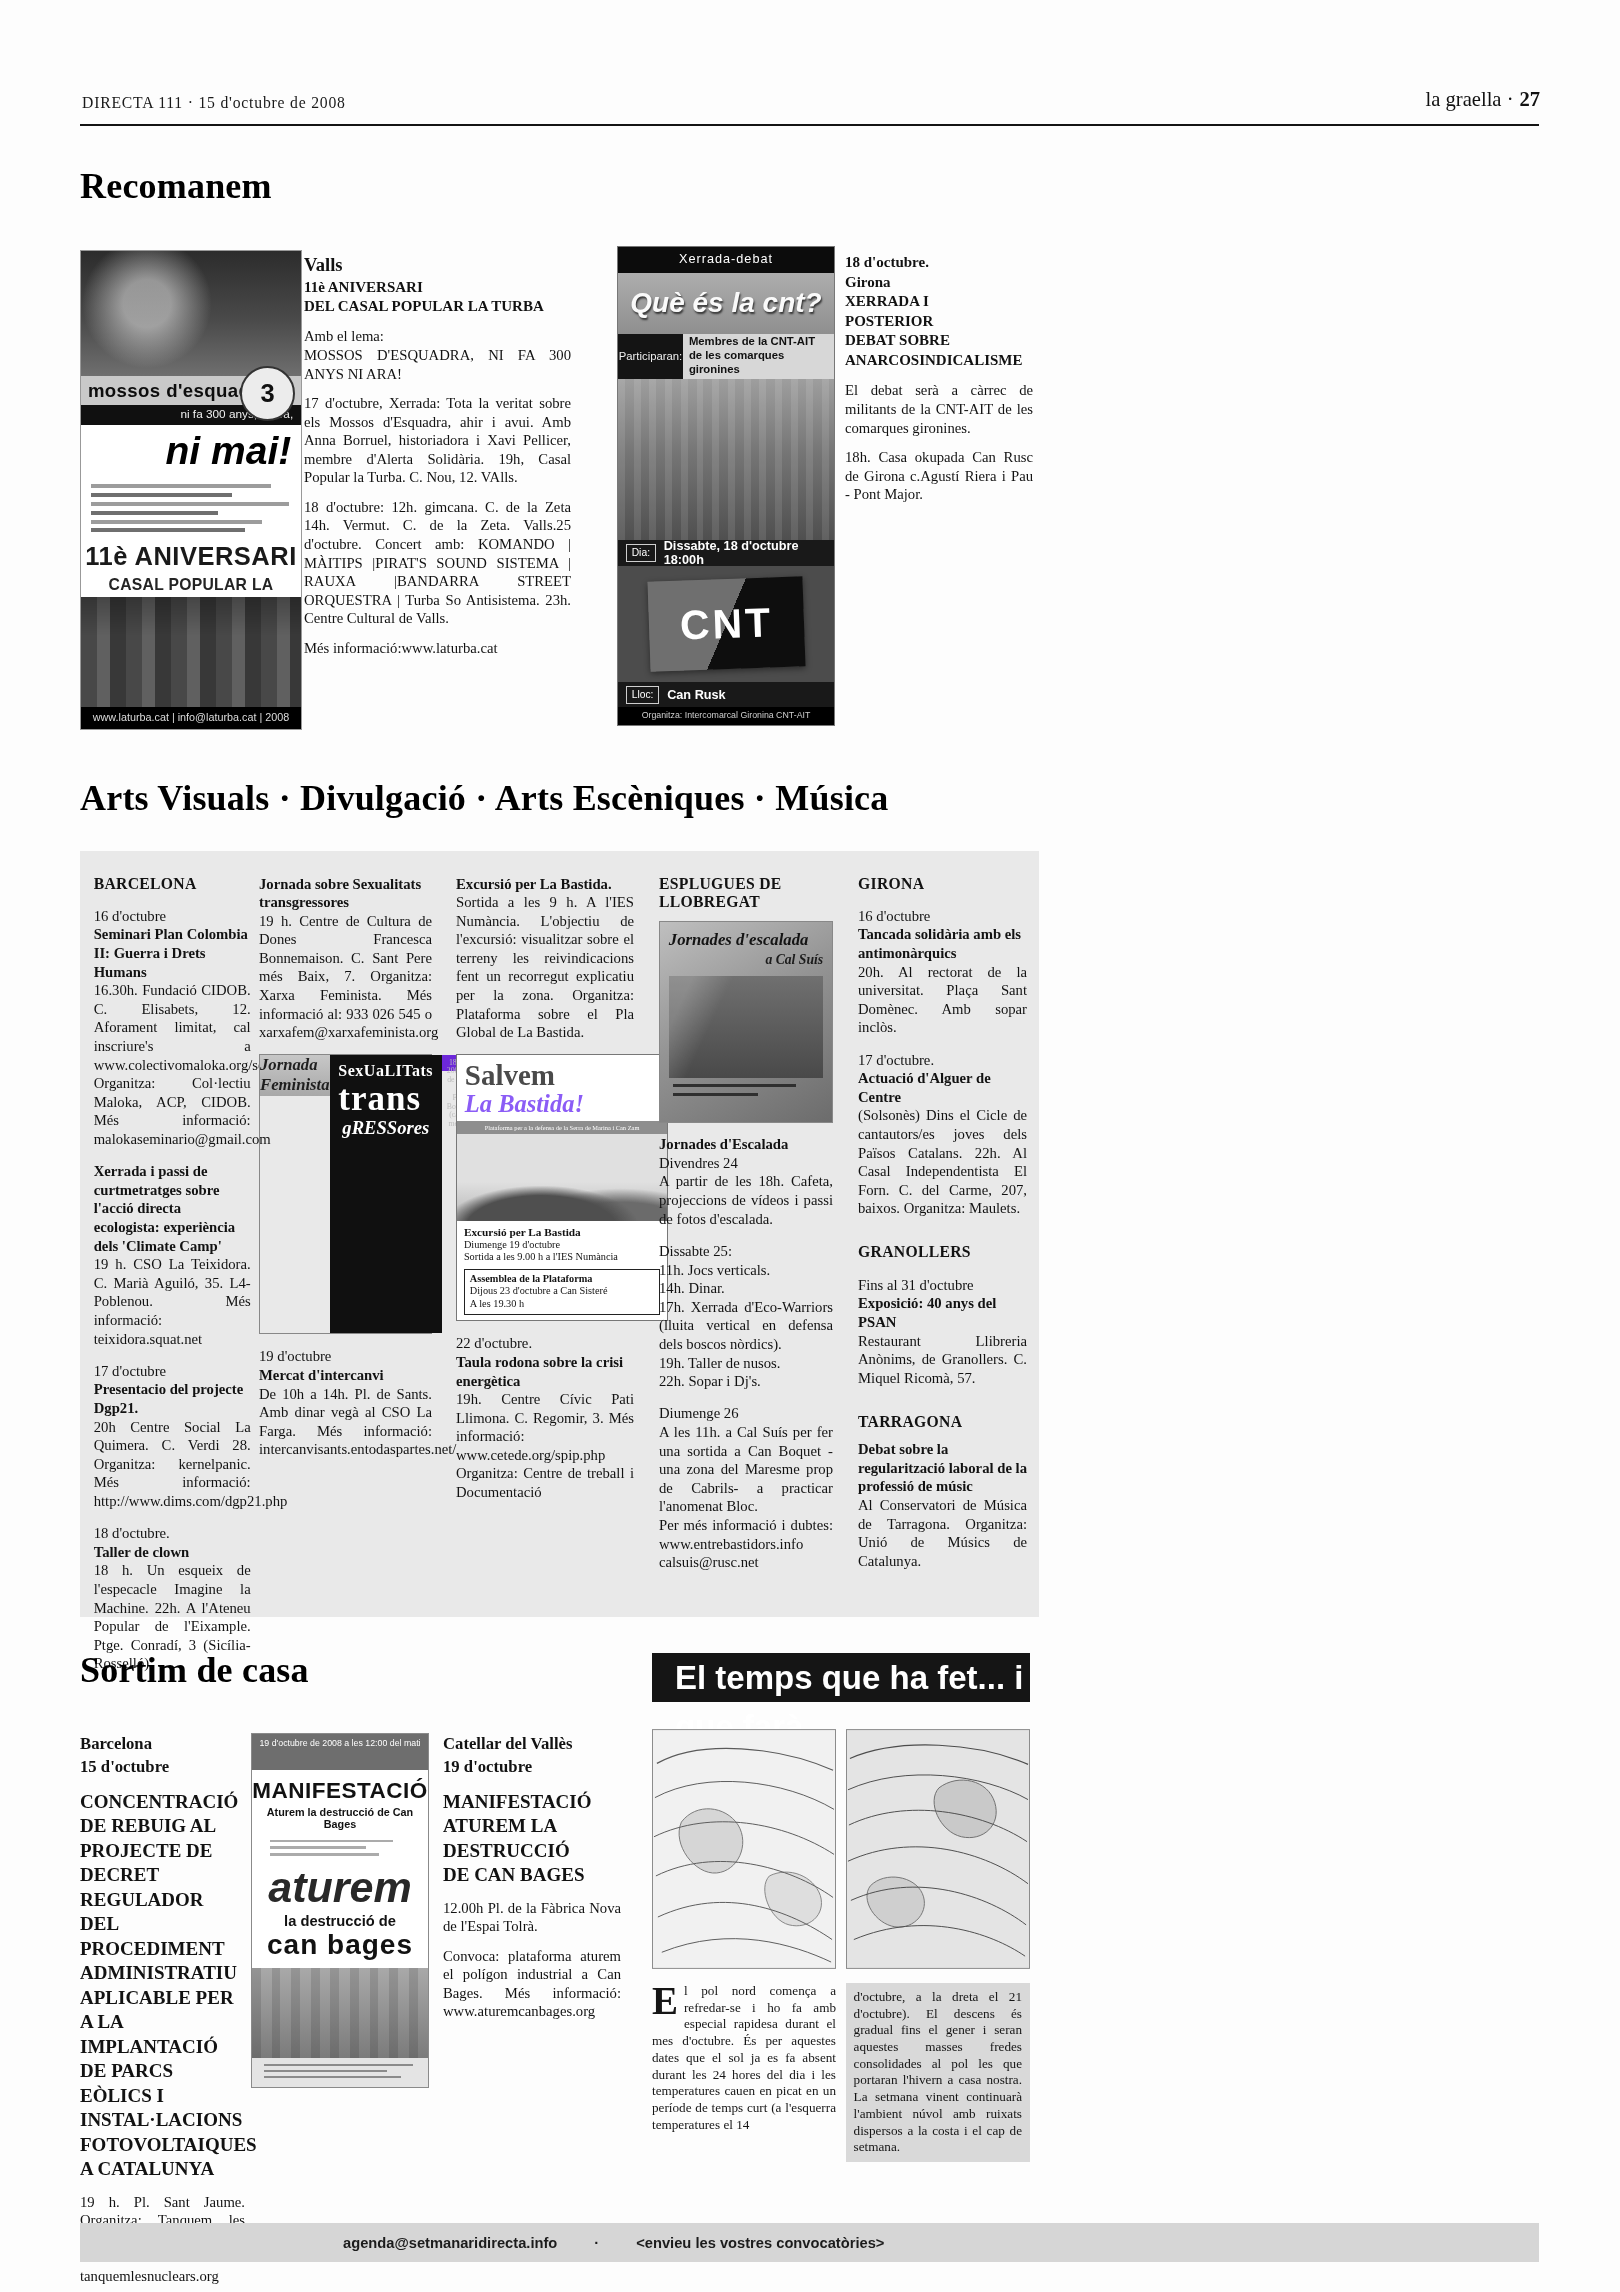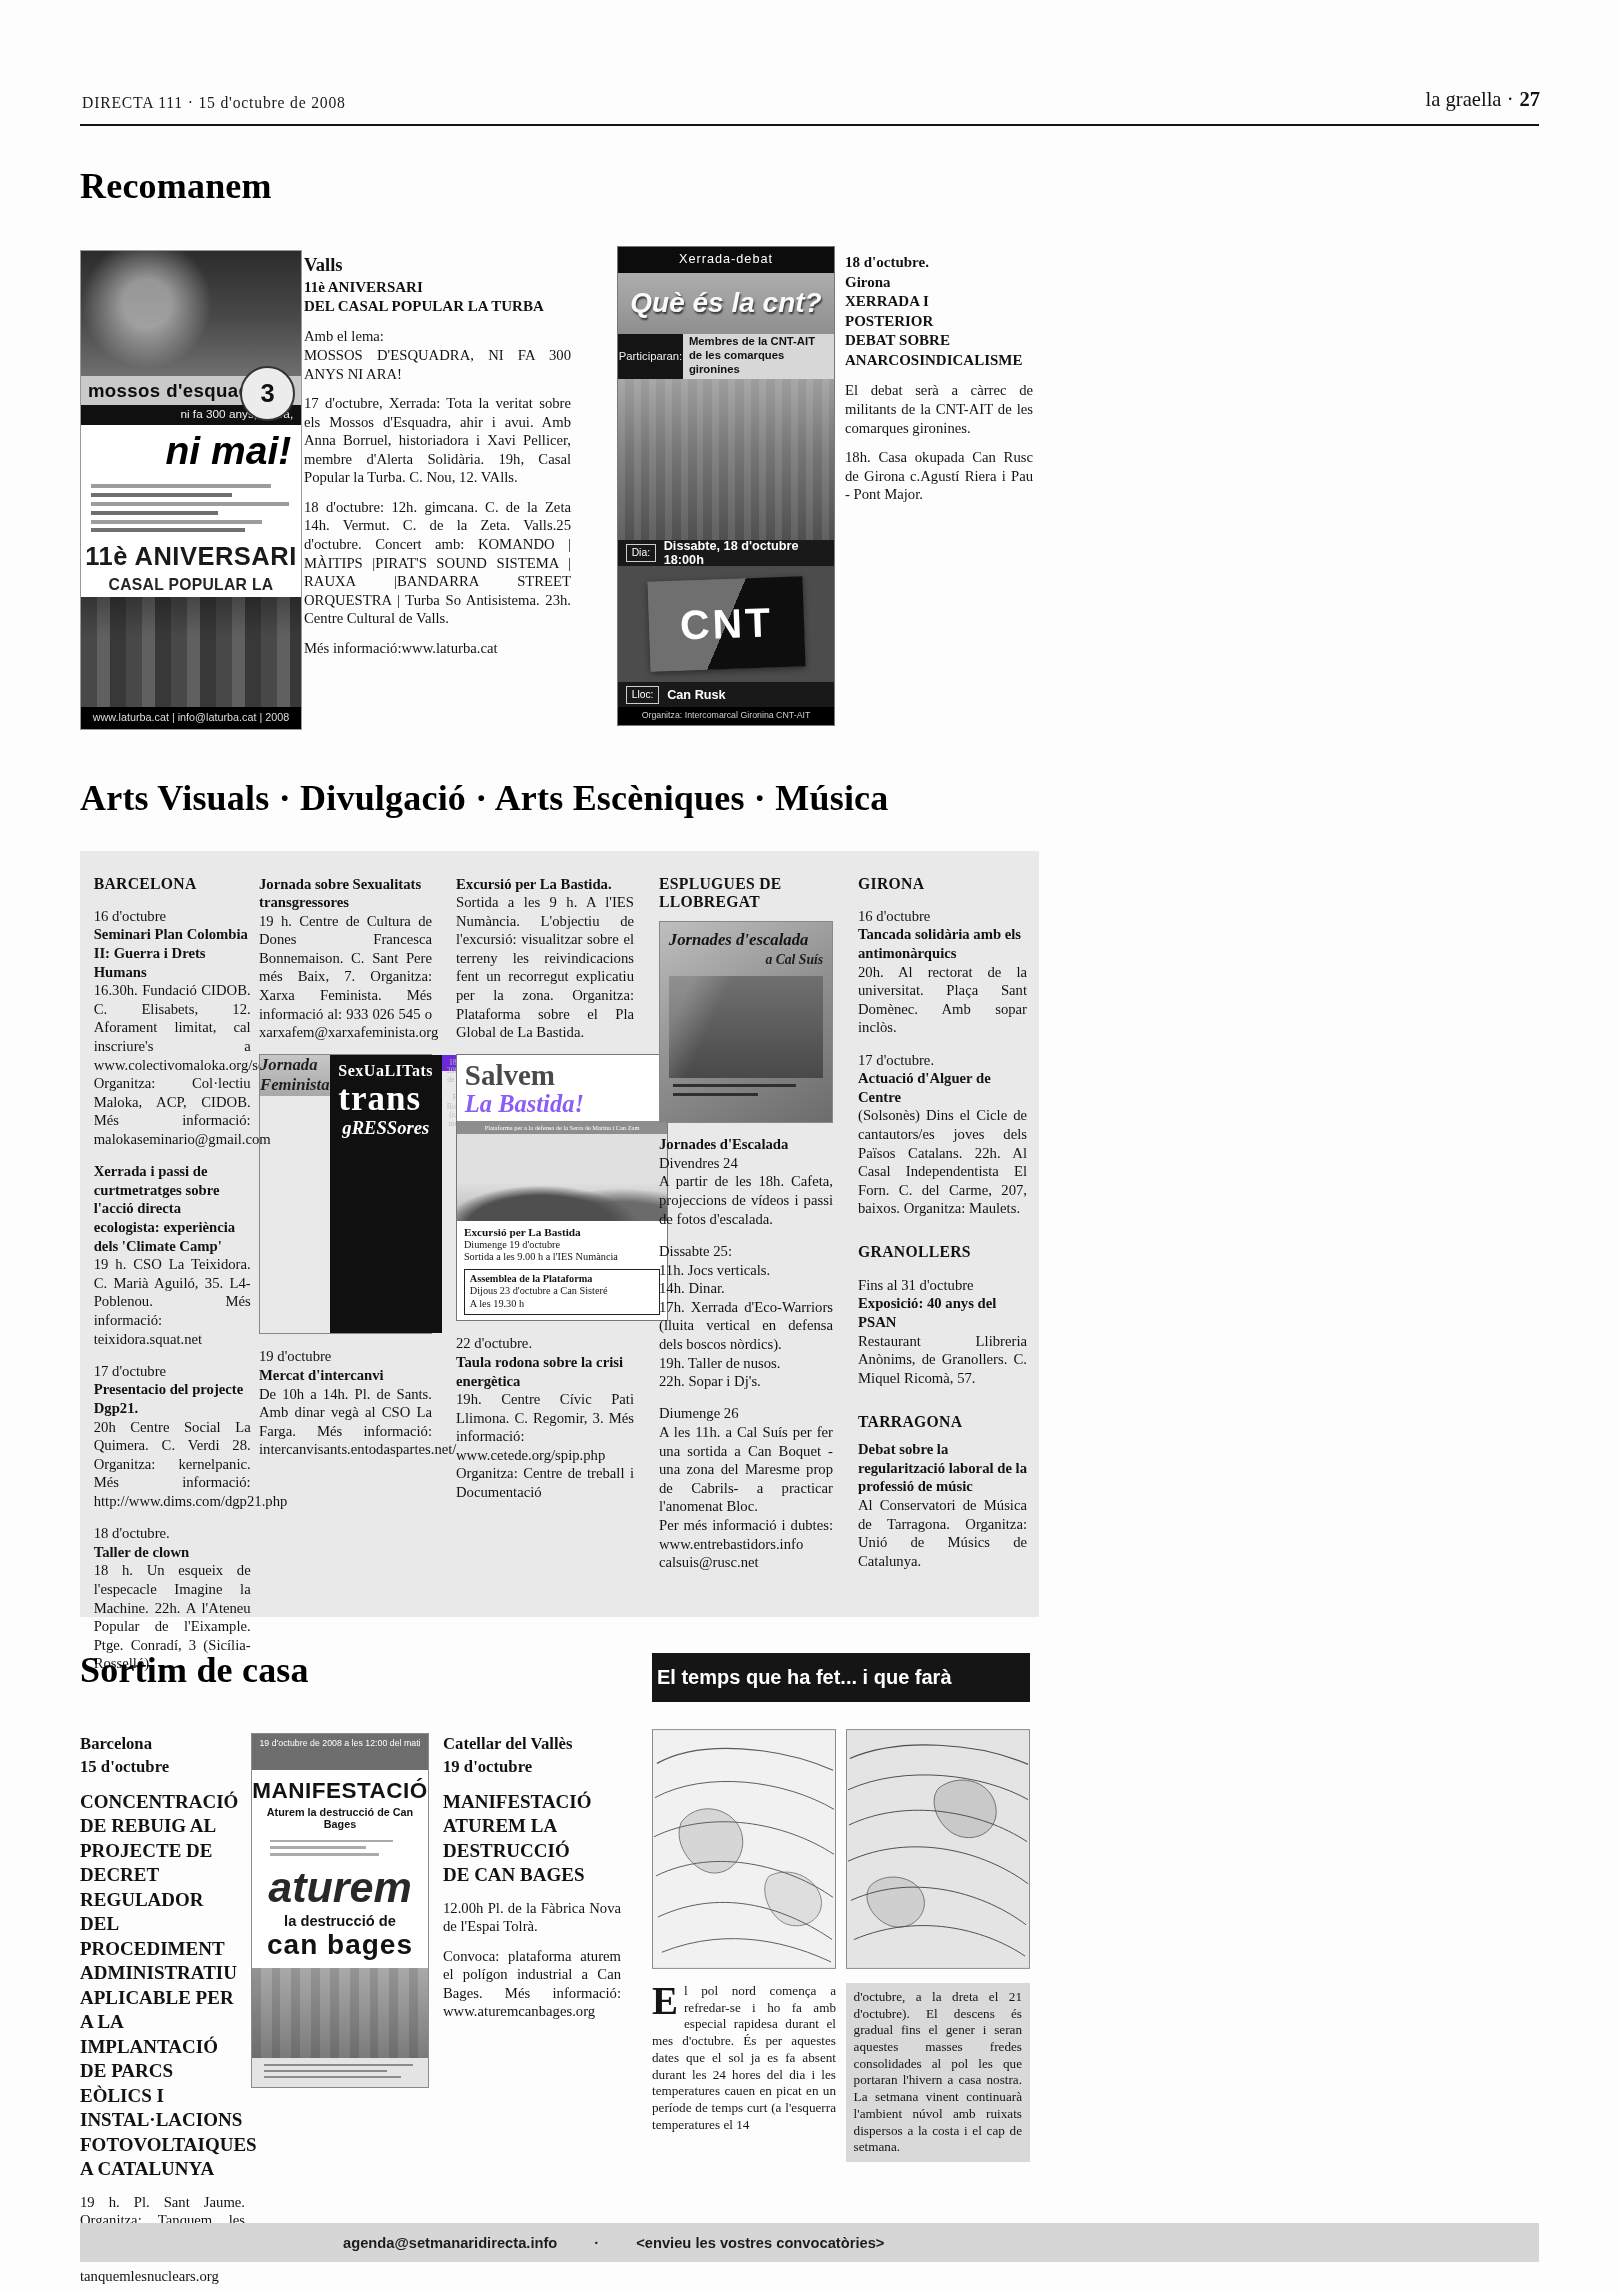--- a/index.html
+++ b/index.html
@@ -135,21 +135,21 @@
 .mf-big{font-weight:800;font-size:28px;line-height:31px;text-align:center;letter-spacing:1px}
 .mf-photo{flex:1;margin-top:7.8px;background:
  repeating-linear-gradient(90deg, rgba(0,0,0,.12) 0 8.8px, rgba(0,0,0,0) 8.8px 19.6px),
  linear-gradient(#a9a9a9,#7b7b7b)}
 .mf-foot{height:29px;background:#e4e4e4;padding-top:2px}
 .mf-foot i{display:block;height:2px;background:#8b8b8b;margin:3.9px 11.8px 0}
 .mf-foot i:nth-child(1){width:85%}.mf-foot i:nth-child(2){width:70%}.mf-foot i:nth-child(3){width:78%}
 
 
 #temps{position:absolute;left:652px;top:1653px;width:378px;font-family:"Liberation Sans","DejaVu Sans",sans-serif}
-.temps-bar{height:49px;background:#151515;color:#fff;font-weight:700;font-size:20px;line-height:49px;padding-left:5px}
+.temps-bar{height:49px;background:#151515;color:#fff;font-weight:700;font-size:33px;line-height:49px;padding-left:23px}
 .maps{display:flex;gap:9.8px;margin-top:27.4px}
 .map{width:184px;height:240px;display:block}
 .temps-cols{display:flex;gap:9.8px;margin-top:13.7px;font-family:"Liberation Serif",serif}
 .temps-cols p{width:184px;font-size:13.2px;line-height:16.7px;text-align:justify;color:#151515}
 .tleft::first-letter{float:left;font-size:39px;line-height:32px;font-weight:700;padding:2px 5.9px 0 0;font-family:"Liberation Serif",serif}
 .tright{background:#d9d9d9;padding:5.9px 7.8px}
 
 
 #footbar{position:absolute;left:80px;top:2223px;width:1459px;height:39px;background:#d6d6d6}
 #footbar .inner{display:flex;gap:37px;align-items:center;height:100%;padding-left:263px;font-family:"Liberation Sans","DejaVu Sans",sans-serif;font-weight:700;font-size:14.7px;color:#1c1c1c}

